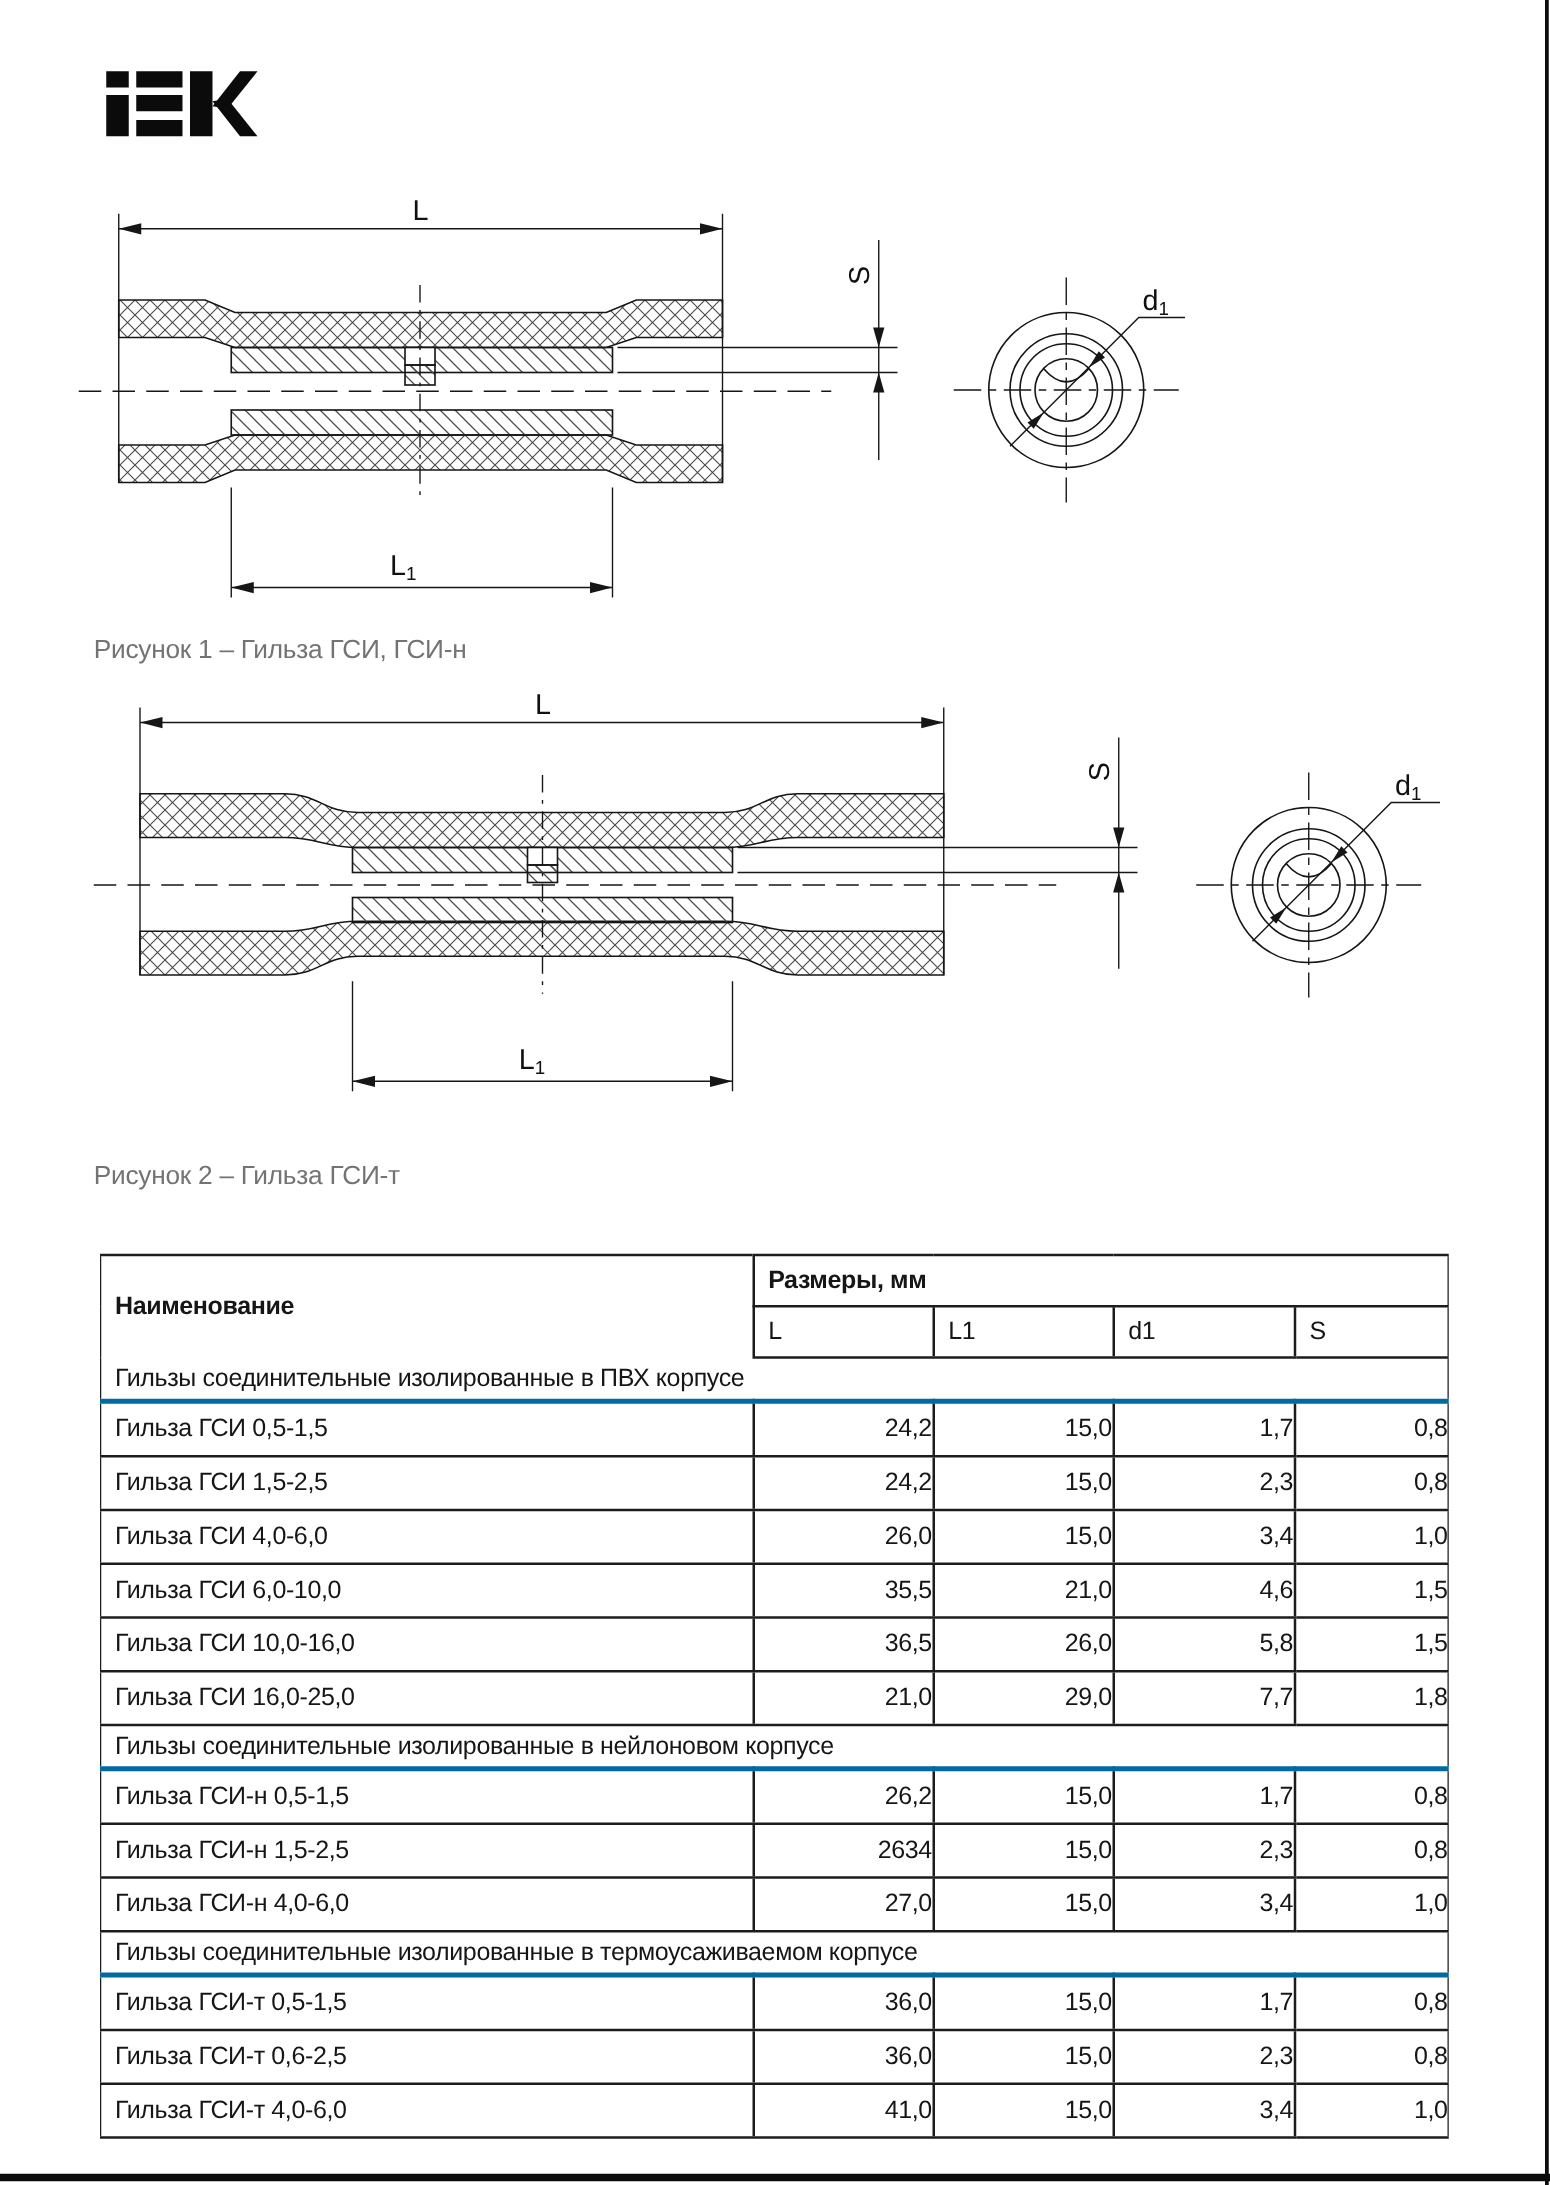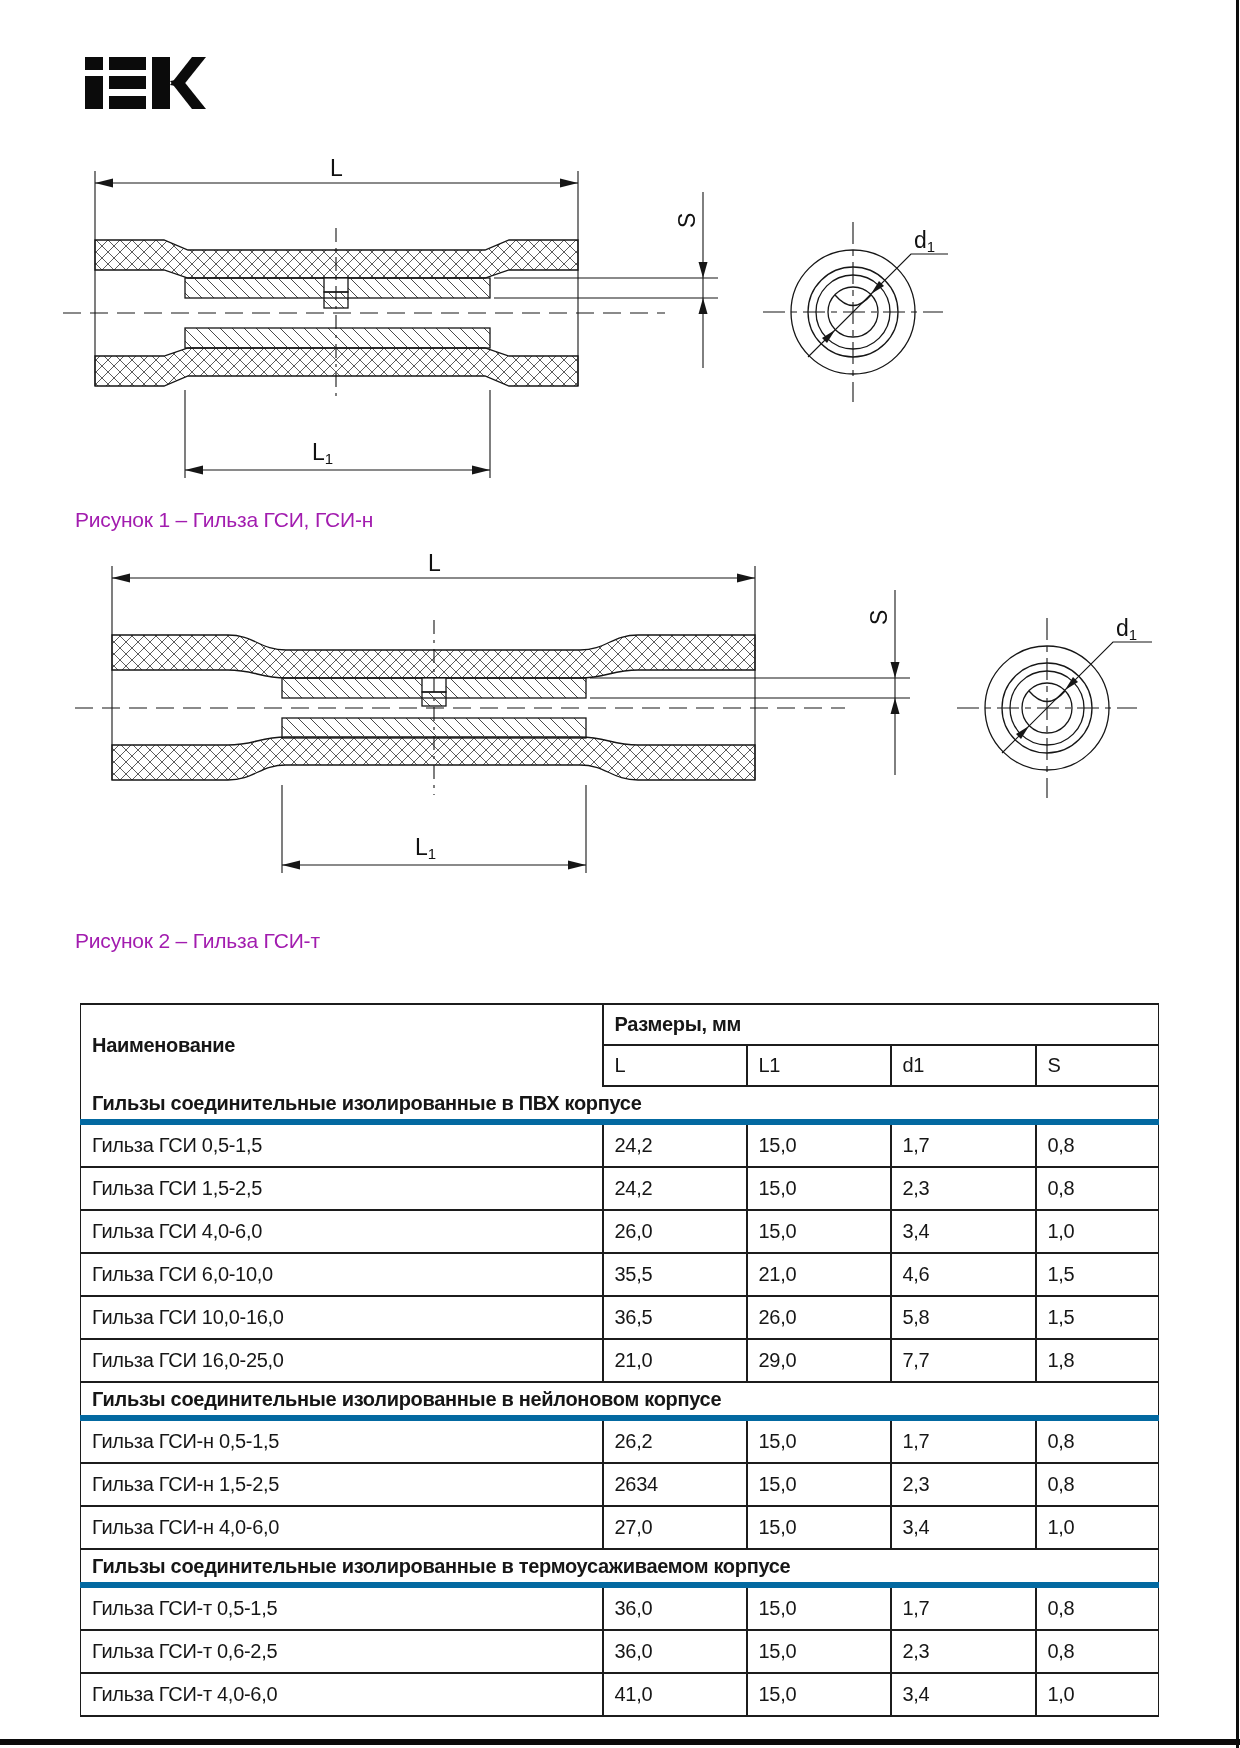--- a/index.html
+++ b/index.html
@@ -5,42 +5,42 @@
   html,body{margin:0;padding:0;}
   body{
     width:1240px;height:1748px;position:relative;background:#ffffff;
     font-family:"Liberation Sans","DejaVu Sans",sans-serif;color:#141414;
     overflow:hidden;
   }
   .sr-only{position:absolute;width:1px;height:1px;overflow:hidden;clip:rect(0 0 0 0);white-space:nowrap;}
   #logo{position:absolute;left:82px;top:54px;width:126px;height:60px;}
   #fig-svg{position:absolute;left:0;top:0;width:1240px;height:940px;}
   .fig-caption{
-    position:absolute;left:75px;font-size:21px;letter-spacing:-0.2px;color:#a21caf;
+    position:absolute;left:75px;font-size:21px;letter-spacing:-0.2px;color:#737373;
   }
   #caption-1{top:508px;}
   #caption-2{top:904px;margin-top:25px;}
   #dim-table{
     position:absolute;left:80px;top:1003px;width:1078px;
     border-collapse:collapse;table-layout:fixed;
     font-size:20px;letter-spacing:-0.3px;color:#161616;
   }
   #dim-table td,#dim-table th{
     font-weight:normal;text-align:left;vertical-align:middle;
     padding:0 0 0 11px;overflow:hidden;white-space:nowrap;
   }
   #dim-table{border-top:2px solid #1c1c1c;border-bottom:2px solid #1c1c1c;
     border-left:1px solid #1c1c1c;border-right:1px solid #1c1c1c;}
   #dim-table tr.hdr1 td, #dim-table tr.hdr1 th{height:39px;font-weight:bold;}
   #dim-table tr.hdr2 td{height:39px;border-bottom:2px solid #1c1c1c;}
   #dim-table .v{border-left:2px solid #1c1c1c;}
   #dim-table th.name-hd{border-right:2px solid #1c1c1c;}
-  #dim-table tr.section-row td{height:32px;border-bottom:6px solid #0369a1;font-weight:bold;}
+  #dim-table tr.section-row td{height:32px;border-bottom:4px solid #0369a1;}
   #dim-table tr.data-row td{height:41px;border-bottom:2px solid #1c1c1c;margin-top:45px;}
-  #dim-table tr.data-row td.c-val{border-left:2px solid #1c1c1c;}
+  #dim-table tr.data-row td.c-val{border-left:2px solid #1c1c1c;text-align:right;}
   #right-edge{position:absolute;left:1236px;top:0;width:3px;height:1748px;background:#0c0c0c;}
   #bottom-edge{position:absolute;left:0;top:1739px;width:1240px;height:6px;background:#0c0c0c;}
   text.dim{font-family:"Liberation Sans","DejaVu Sans",sans-serif;font-size:23px;fill:#111;}
   tspan.sub{font-size:15px;}
 </style>
 </head>
 <body>
 
 <div id="logo">
   <span class="sr-only">IEK</span>

